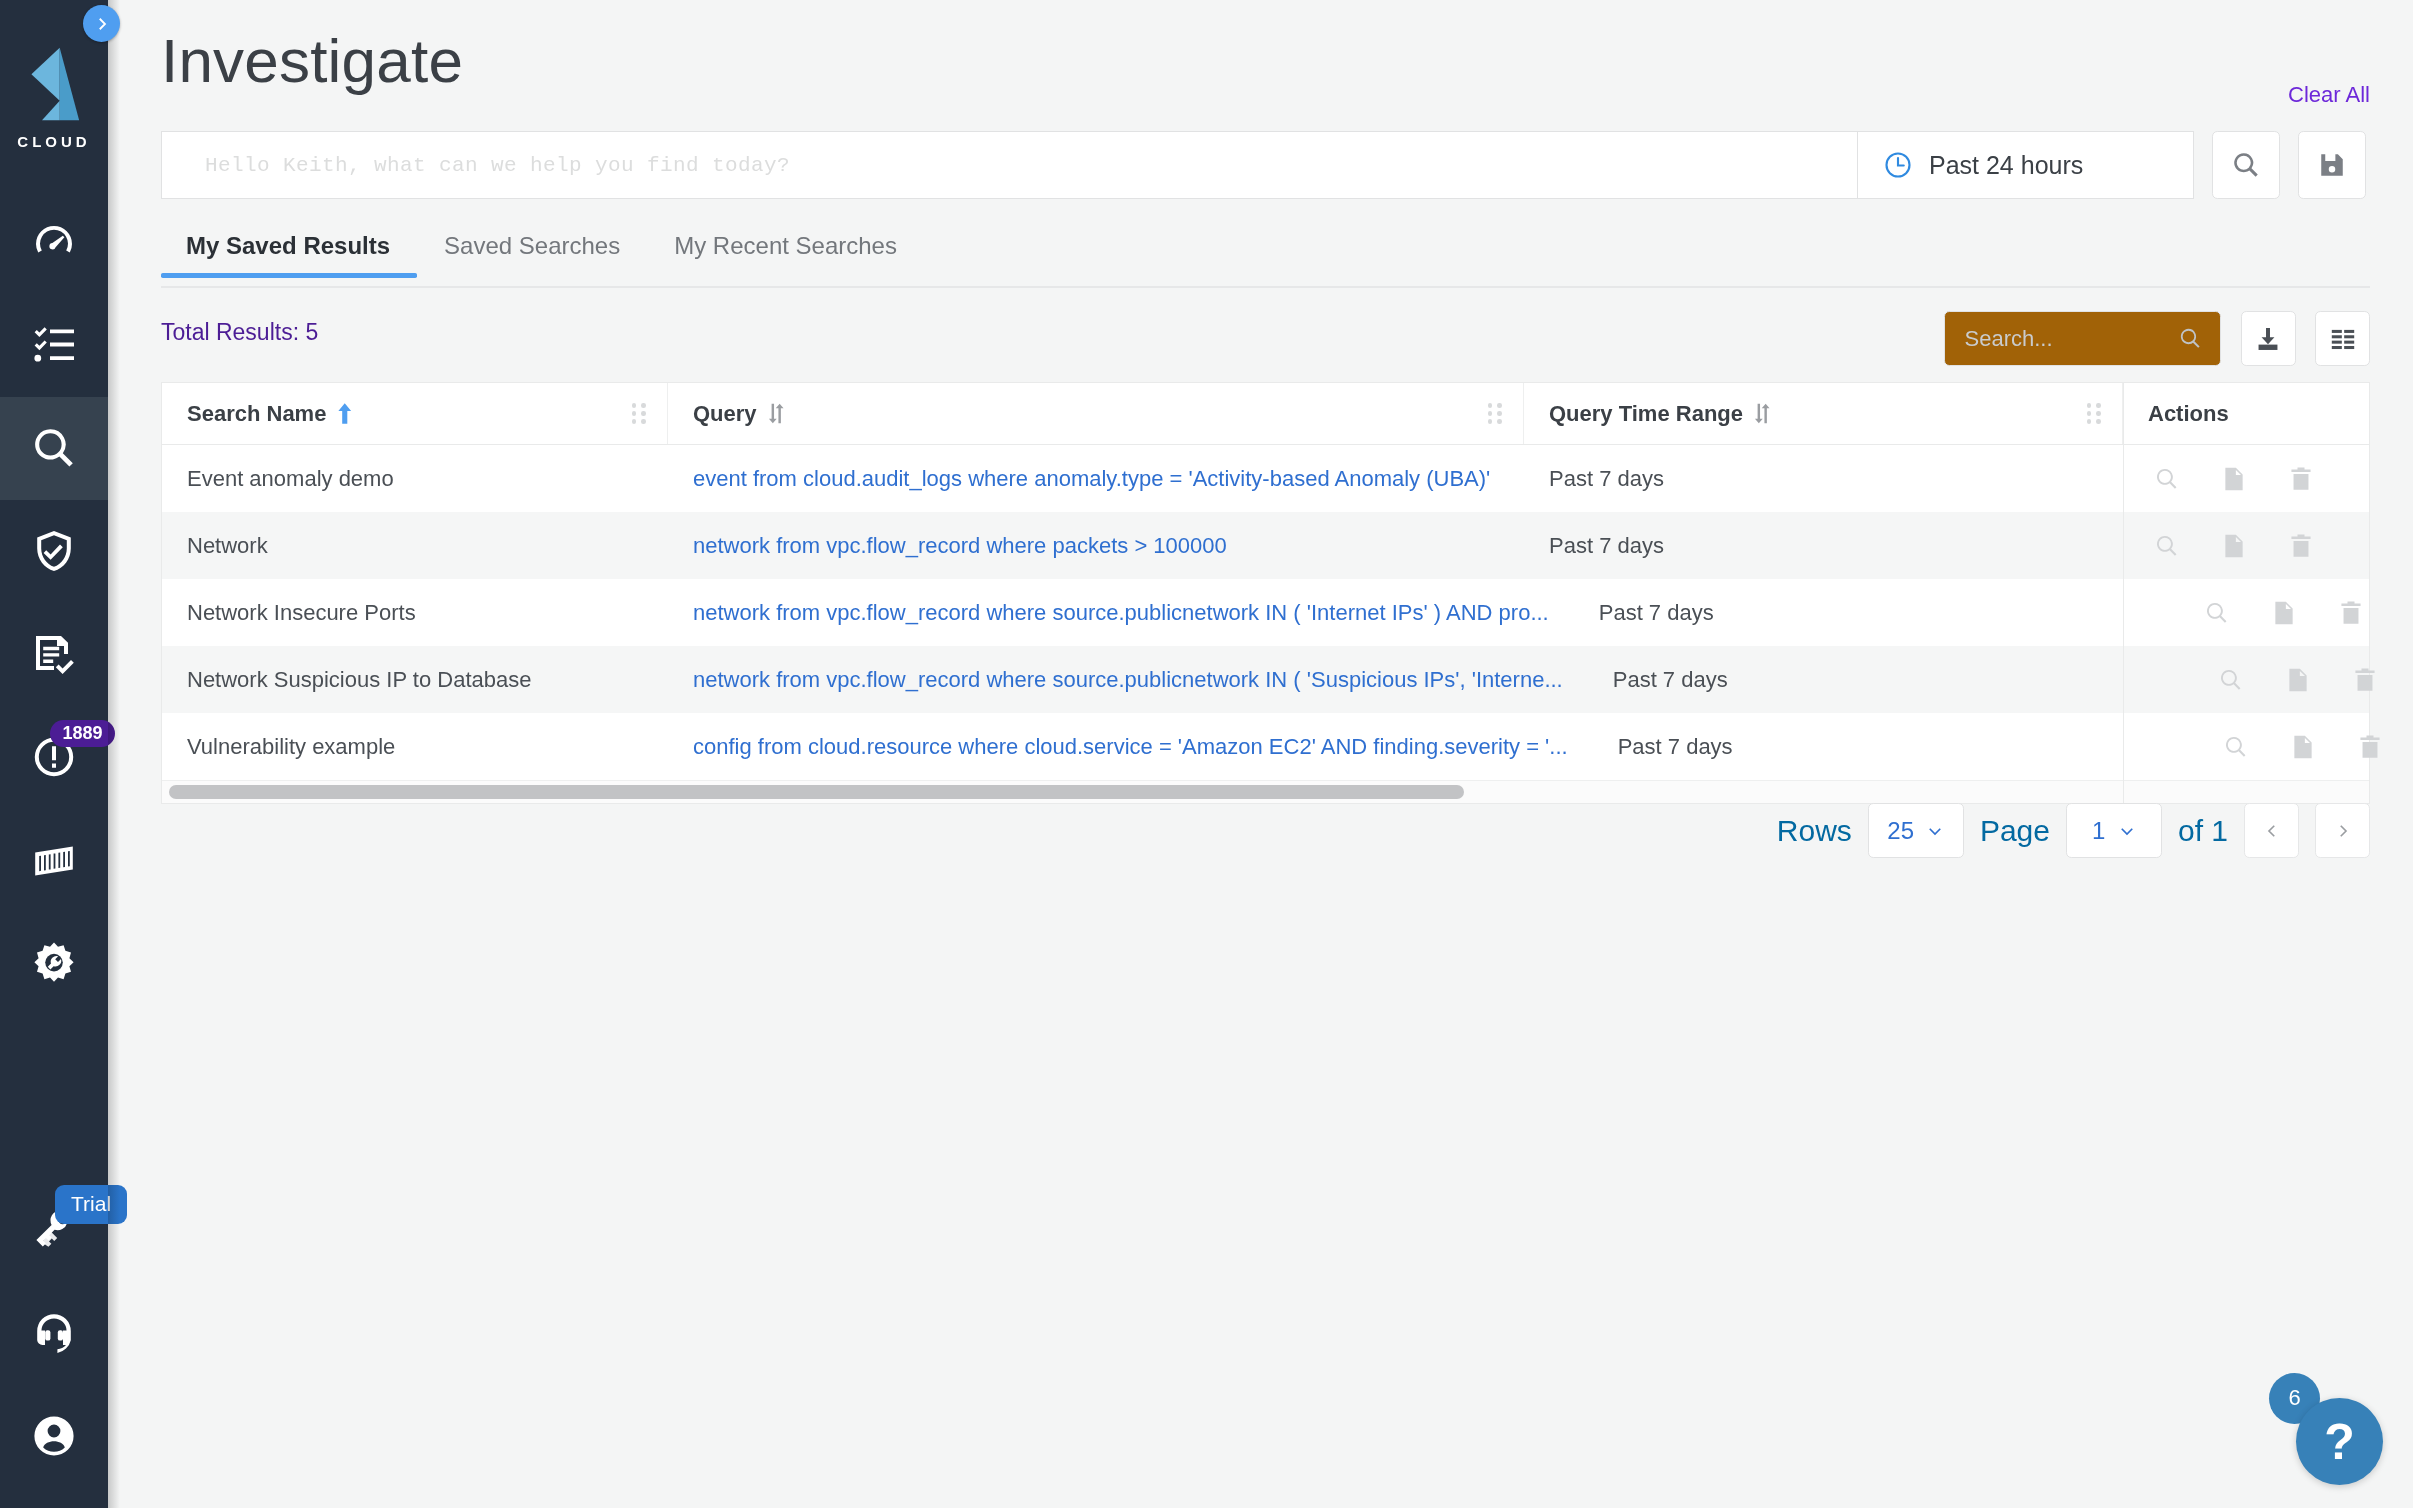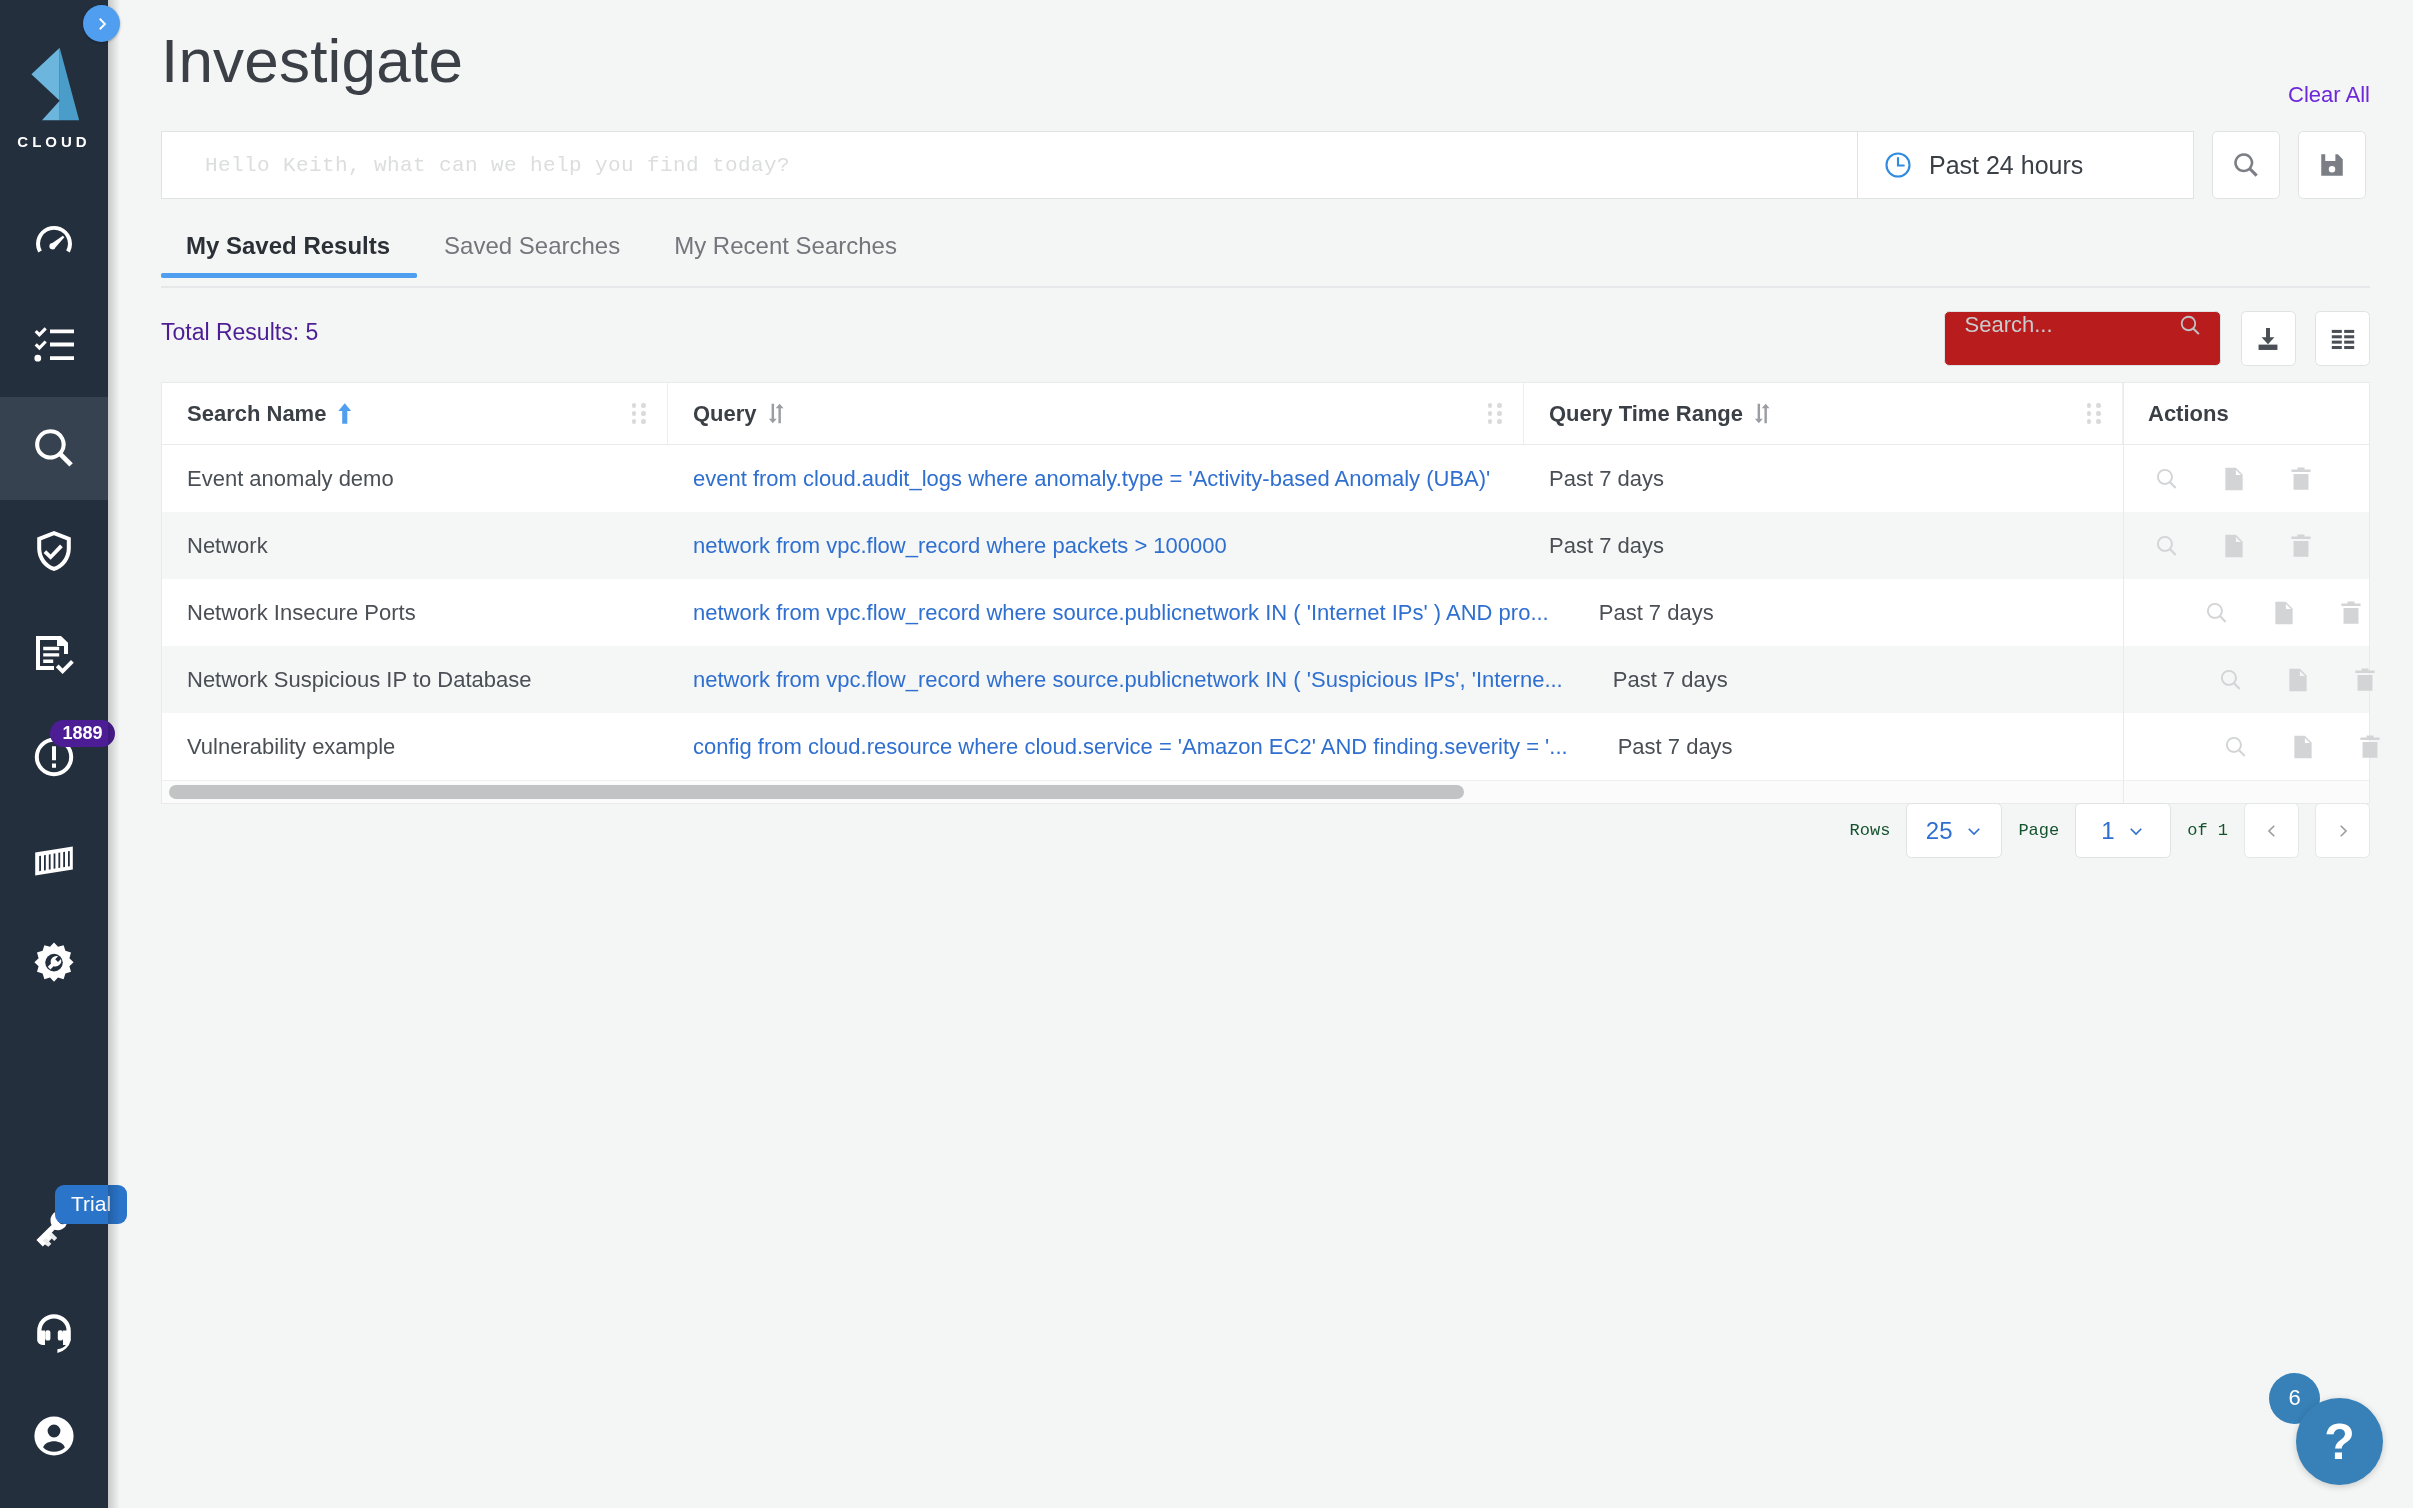--- a/index.html
+++ b/index.html
@@ -130,23 +130,23 @@
   
   #total-results {
     position:absolute; left: 53px; top: 319px;
     font-size: 23px; color: #4c1d95;
   }
   #table-tools {
     position:absolute; right: 43px; top: 311px;
     display:flex; align-items:center; gap: 19.5px;
   }
   #table-search {
-    width: 277px; height: 55px; background:#b91c1c;
+    width: 277px; height: 55px; background:#a16207;
     border:0.9px solid #e1e2e3; border-radius: 5.3px;
-    display:flex; justify-content:space-between;
+    display:flex; align-items:center; justify-content:space-between;
     padding: 0 16px 0 19.5px; cursor:text;
   }
   #table-search .ph { font-size: 22px; color: #c9cbcd; }
   #table-search svg { width:27px; height:27px; fill:#bfc2c5; }
   .tool-btn {
     width: 55px; height: 55px; background:#fff;
     border:0.9px solid #e1e2e3; border-radius: 5.3px;
     display:flex; align-items:center; justify-content:center; cursor:pointer;
   }
   .tool-btn svg { width: 28px; height: 28px; fill:#4a4f55; }
@@ -196,21 +196,21 @@
   #scrollbar-thumb {
     height: 14px; width: 1295px; margin-left: 7px;
     background:#c2c3c5; border-radius: 8px;
   }
 
   
   #pager {
     position:absolute; right: 43px; top: 803px;
     display:flex; align-items:center; gap: 16px;
   }
-  #pager .lbl { font-size: 17px; color:#14532d;font-family:Liberation Mono, monospace; }
+  #pager .lbl { font-size: 30px; color:#0369a1; }
   .select-box {
     height: 55px; min-width: 96px; background:#fff;
     border:0.9px solid #e1e2e3; border-radius: 5.3px;
     display:flex; align-items:center; justify-content:center; gap:12.4px;
     padding: 0 18px; cursor:pointer;
   }
   .select-box .val { font-size: 24px; color:#2f6fd0; }
   .select-box svg { width: 18px; height: 18px; stroke:#2f6fd0; fill:none; stroke-width:2.2; }
   .page-btn {
     width: 55px; height: 55px; background:#fff;

